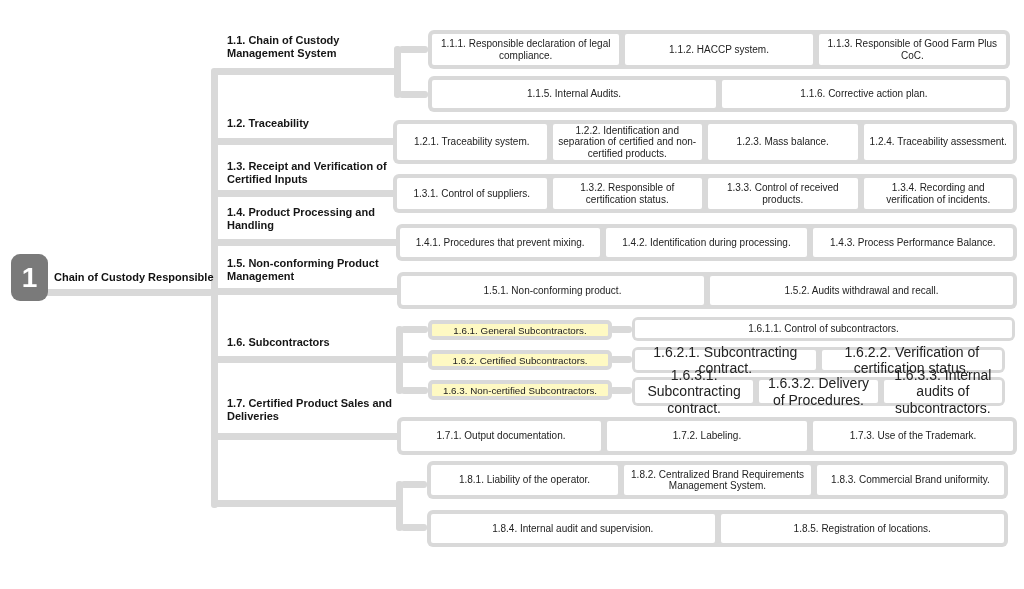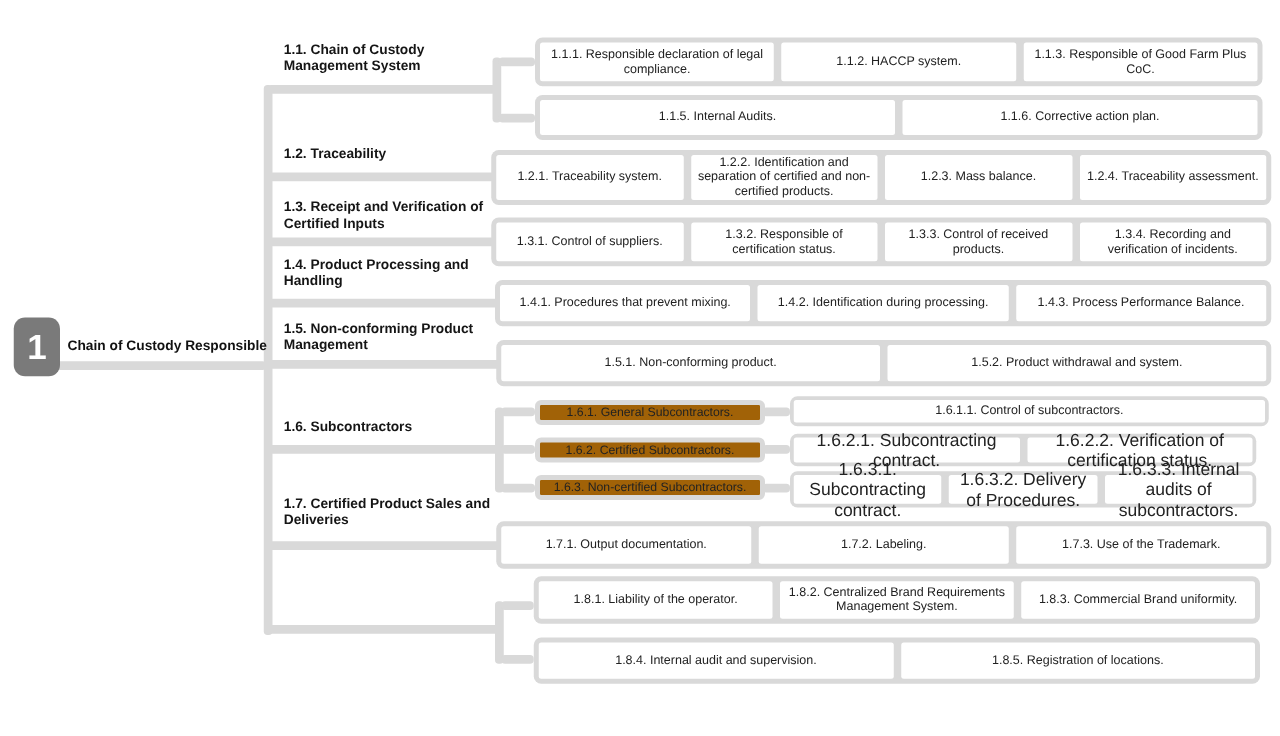--- a/index.html
+++ b/index.html
@@ -12,21 +12,21 @@
   .strip{
     position:absolute;background:var(--connector,#d9d9d9);border-radius:6px;
     display:flex;gap:6px;padding:4px;box-sizing:border-box;
   }
   .cell{
     flex:1;background:#fff;border-radius:2px;display:flex;align-items:center;justify-content:center;
     text-align:center;font-size:10px;line-height:1.15;padding:1px 5px;color:#222;
   }
   .cell.sm{font-size:14px;}
   .sb{
-    position:absolute;background:#a16207;border:4px solid var(--connector,#d9d9d9);border-radius:5px;
+    position:absolute;background:#fef9c3;border:4px solid var(--connector,#d9d9d9);border-radius:5px;
     box-sizing:border-box;display:flex;align-items:center;justify-content:center;
     font-size:9.8px;white-space:nowrap;color:#222;
   }
   .badge{
     position:absolute;left:11px;top:254px;width:37px;height:47px;border-radius:9px;
     background:var(--badge,#7f7f7f);color:#fff;font-weight:bold;font-size:28px;
     display:flex;align-items:center;justify-content:center;
   }
   .rootlabel{position:absolute;left:54px;top:271px;font-weight:bold;font-size:11px;white-space:nowrap;color:#111;}
 </style>
@@ -100,21 +100,21 @@
   </div>
 
   <div class="strip" style="left:396px;top:224px;width:621px;height:37px">
     <div class="cell">1.4.1. Procedures that prevent mixing.</div>
     <div class="cell">1.4.2. Identification during processing.</div>
     <div class="cell">1.4.3. Process Performance Balance.</div>
   </div>
 
   <div class="strip" style="left:397px;top:272px;width:620px;height:37px">
     <div class="cell">1.5.1. Non-conforming product.</div>
-    <div class="cell">1.5.2. Product withdrawal and system.</div>
+    <div class="cell">1.5.2. Audits withdrawal and recall.</div>
   </div>
 
   <div class="sb" style="left:428px;top:320px;width:184px;height:20px">1.6.1. General Subcontractors.</div>
   <div class="strip" style="left:632px;top:317px;width:383px;height:24px;padding:3px">
     <div class="cell">1.6.1.1. Control of subcontractors.</div>
   </div>
 
   <div class="sb" style="left:428px;top:350px;width:184px;height:20px">1.6.2. Certified Subcontractors.</div>
   <div class="strip" style="left:632px;top:347px;width:373px;height:26px;padding:3px">
     <div class="cell sm">1.6.2.1. Subcontracting contract.</div>

